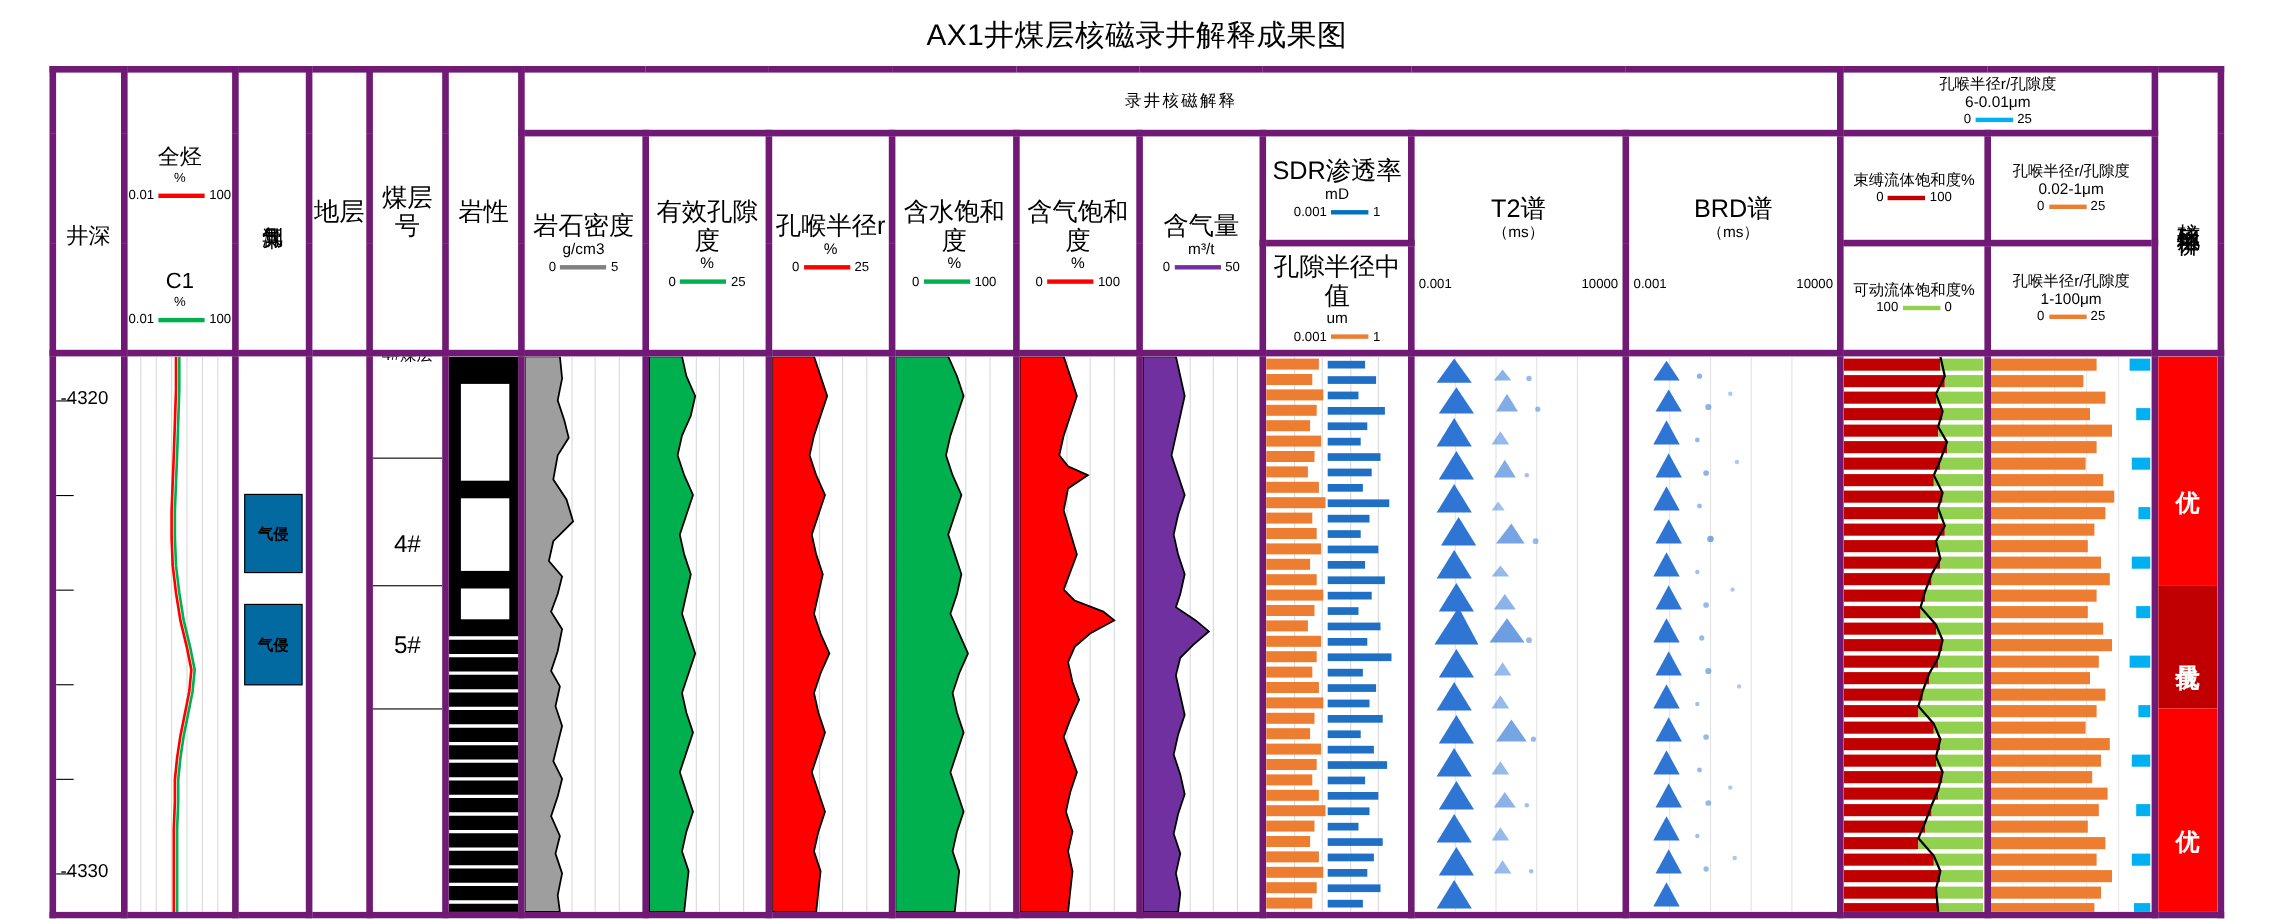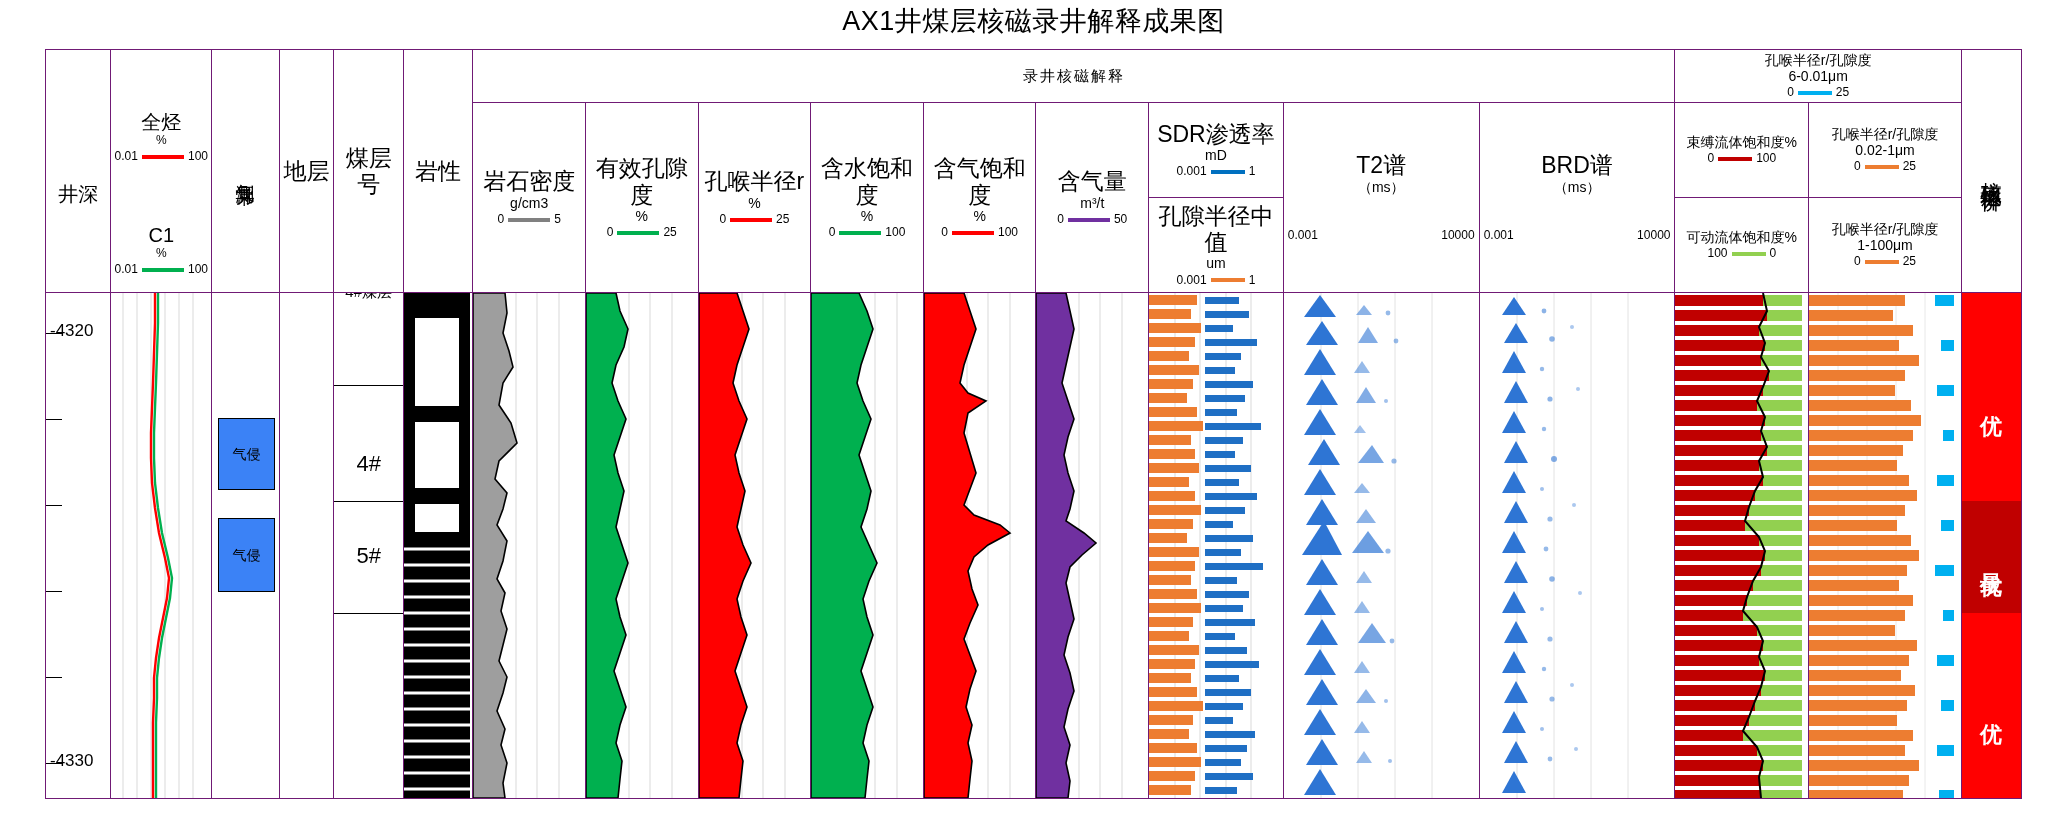--- a/index.html
+++ b/index.html
@@ -1,37 +1,37 @@
 <!DOCTYPE html>
 <html><head>
 <meta charset="utf-8">
 <style>
   html,body{margin:0;padding:0;background:#ffffff;}
   body{width:2067px;height:835px;font-family:"Liberation Sans","DejaVu Sans",sans-serif;color:#000;overflow:hidden;}
-  .title{width:100%;text-align:center;font-size:27px;padding-top:3px;padding-bottom:10px;letter-spacing:0.5px;}
+  .title{width:100%;text-align:center;font-size:27px;padding-top:14px;padding-bottom:10px;letter-spacing:0.5px;}
   .log-wrap{position:relative;margin:0 auto;width:1977px;height:755px;}
   table.log{border-collapse:collapse;table-layout:fixed;width:1977px;}
-  table.log td{border:1px solid #701a75;padding:0;vertical-align:middle;text-align:center;font-size:15px;line-height:1.15;}
+  table.log td{border:6px solid #701a75;padding:0;vertical-align:middle;text-align:center;font-size:15px;line-height:1.15;}
   .hdr{height:240px;}
   .vtitle{writing-mode:vertical-rl;text-orientation:upright;letter-spacing:2px;font-size:21px;line-height:1.0;margin:0 auto;}
   .vtitle2{writing-mode:vertical-rl;text-orientation:upright;letter-spacing:1px;font-size:19px;line-height:1.0;margin:0 auto;}
   .bigname{font-size:20px;margin-top:46px;}
   .med{font-size:23px;}
   .sm{font-size:14px;}
   .xsm{font-size:12px;}
   .scaleRow{display:flex;align-items:center;justify-content:center;gap:4px;font-size:12px;margin-top:2px;}
   .bar{height:4px;width:42px;display:inline-block;border-radius:0;}
   .bar2{height:4px;width:34px;display:inline-block;}
   .colhead{padding:2px 2px;}
   .trackbody{height:505px;position:relative;overflow:hidden;}
   .curve-svg{position:absolute;left:0;top:0;}
   .depth-ticks{position:relative;height:505px;}
   .depth-label{position:absolute;left:4px;font-size:17px;}
   .tick{position:absolute;left:0;width:16px;height:1px;background:#000;}
-  .yellowbox{background:#3b82f6;border:1px solid #000;font-size:14px;display:flex;align-items:center;justify-content:center;position:absolute;width:84%;left:8%;}
+  .yellowbox{background:#0369a1;border:1px solid #000;font-size:14px;display:flex;align-items:center;justify-content:center;position:absolute;width:84%;left:8%;font-weight:bold;}
   .coalnum{position:absolute;width:100%;text-align:center;font-size:22px;}
   .hline{position:absolute;left:0;right:0;height:1px;background:#000;}
   .eval{position:absolute;left:0;right:0;display:flex;align-items:center;justify-content:center;}
   .evaltext{writing-mode:vertical-rl;text-orientation:upright;font-size:22px;font-weight:bold;color:#fff;letter-spacing:1px;}
   .hdr-merge{font-size:24px;letter-spacing:2px;}
   .nowrap{white-space:nowrap;}
 </style>
 </head>
 <body>
 

